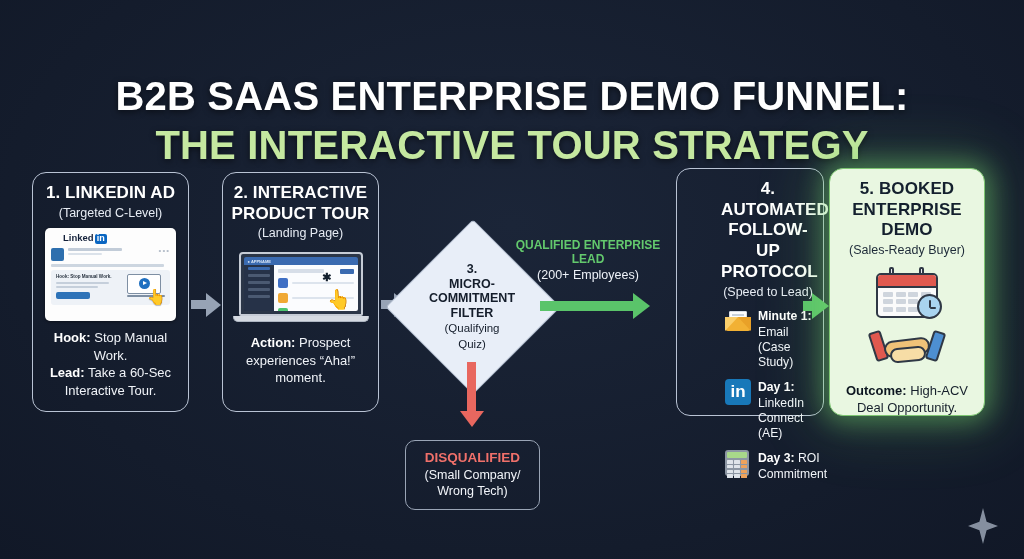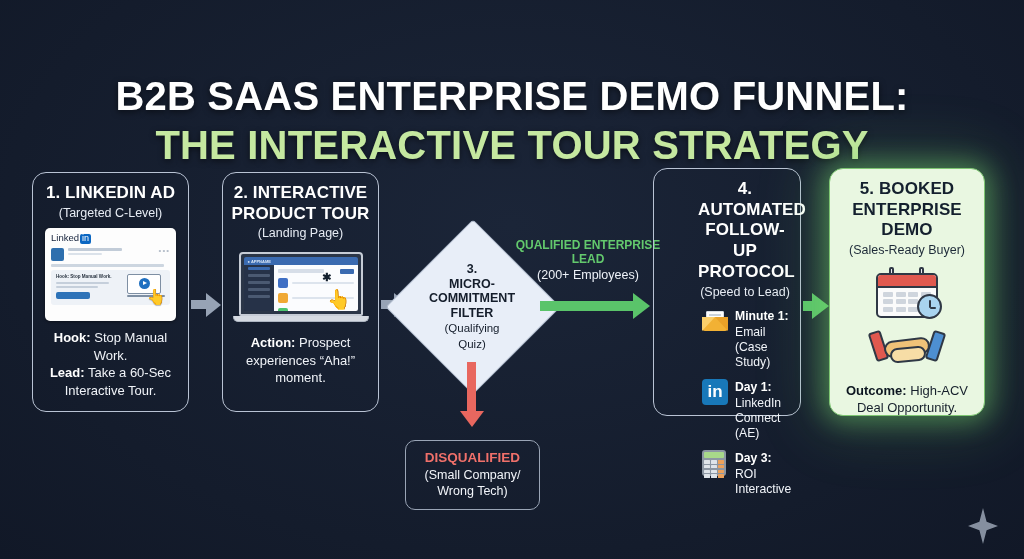--- a/index.html
+++ b/index.html
@@ -43,38 +43,38 @@
     color:#e7ecf4;font-size:12.5px;line-height:1.25;margin-top:2px;font-weight:normal;
   }
   .card-foot{
     color:#f0f3f8;font-size:13px;line-height:1.35;
   }
   .card-foot b{color:#ffffff;font-weight:bold;}
 
   
   #card1{left:32px;top:172px;width:157px;height:240px;}
   #card2{left:222px;top:172px;width:157px;height:240px;}
-  #card4{left:653px;top:168px;width:148px;height:248px;padding-left:44px;}
+  #card4{left:676px;top:168px;width:148px;height:248px;padding-left:44px;}
   #card5{
     left:829px;top:168px;width:156px;height:248px;
     background:#e9f7e1;border:1.6px solid #7ec672;
     box-shadow:0 0 26px 6px rgba(120,215,110,.45), 0 0 60px 16px rgba(120,215,110,.18);
   }
   #card5 .card-h{color:#14202e;text-shadow:none;}
   #card5 .card-sub{color:#1d2a38;}
   #card5 .card-foot{color:#16202c;}
   #card5 .card-foot b{color:#0c1620;}
 
   
   .li-mock{
     width:131px;height:93px;margin:7px auto 0;background:#fdfdfd;
     border-radius:5px;padding:5px 6px;box-sizing:border-box;text-align:left;
     box-shadow:0 1px 3px rgba(0,0,0,.4);
   }
-  .li-logo{font-size:9.5px;font-weight:normal;color:#14213a;line-height:1;}
+  .li-logo{font-size:9.5px;font-weight:bold;color:#14213a;line-height:1;margin-left:12px;}
   .li-logo .li-box{
     display:inline-block;background:#0a66c2;color:#fff;border-radius:2px;
     padding:0 2px 1px 2px;font-size:9px;margin-left:1px;
   }
   .li-row{display:flex;align-items:flex-start;margin-top:4px;}
   .li-av{width:13px;height:13px;background:#2e6fae;border-radius:2px;flex:none;}
   .li-lines{margin-left:4px;flex:1;}
   .li-l{height:2.4px;background:#c2ccd8;border-radius:1px;margin-bottom:2.2px;}
   .li-dots{color:#b4bdc9;font-size:8px;line-height:6px;letter-spacing:1px;}
   .li-body-l{height:2.4px;background:#cdd6e0;border-radius:1px;margin:3px 0;}
@@ -402,21 +402,21 @@
                 <i></i>
                 <i></i>
                 <i class="o"></i>
                 <i></i>
                 <i></i>
                 <i class="o"></i>
             </div>
           </div>
         </div>
         <div class="c4txt">
-          <b>Day 3:</b><span> ROI Interactive</span>
+          <b>Day 3:</b><span> ROI Commitment</span>
         </div>
       </div>
     </div>
   </div>
 
   <div class="arrow-green" id="ar4"></div>
 
   <div class="card" id="card5">
     <div class="card-h">5. Booked Enterprise Demo</div>
     <div class="card-sub">(Sales-Ready Buyer)</div>

